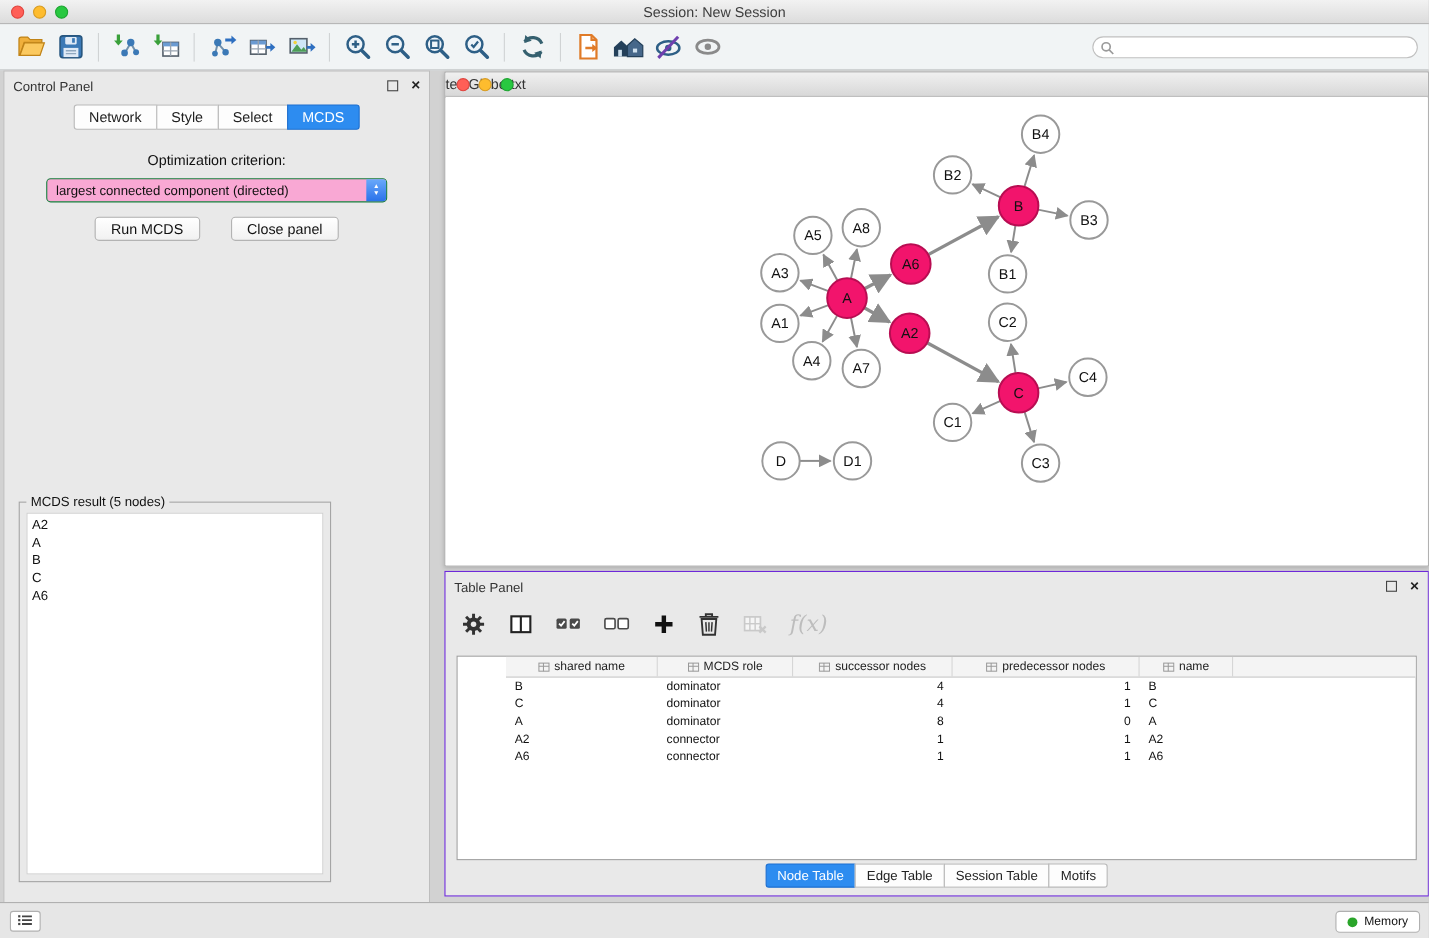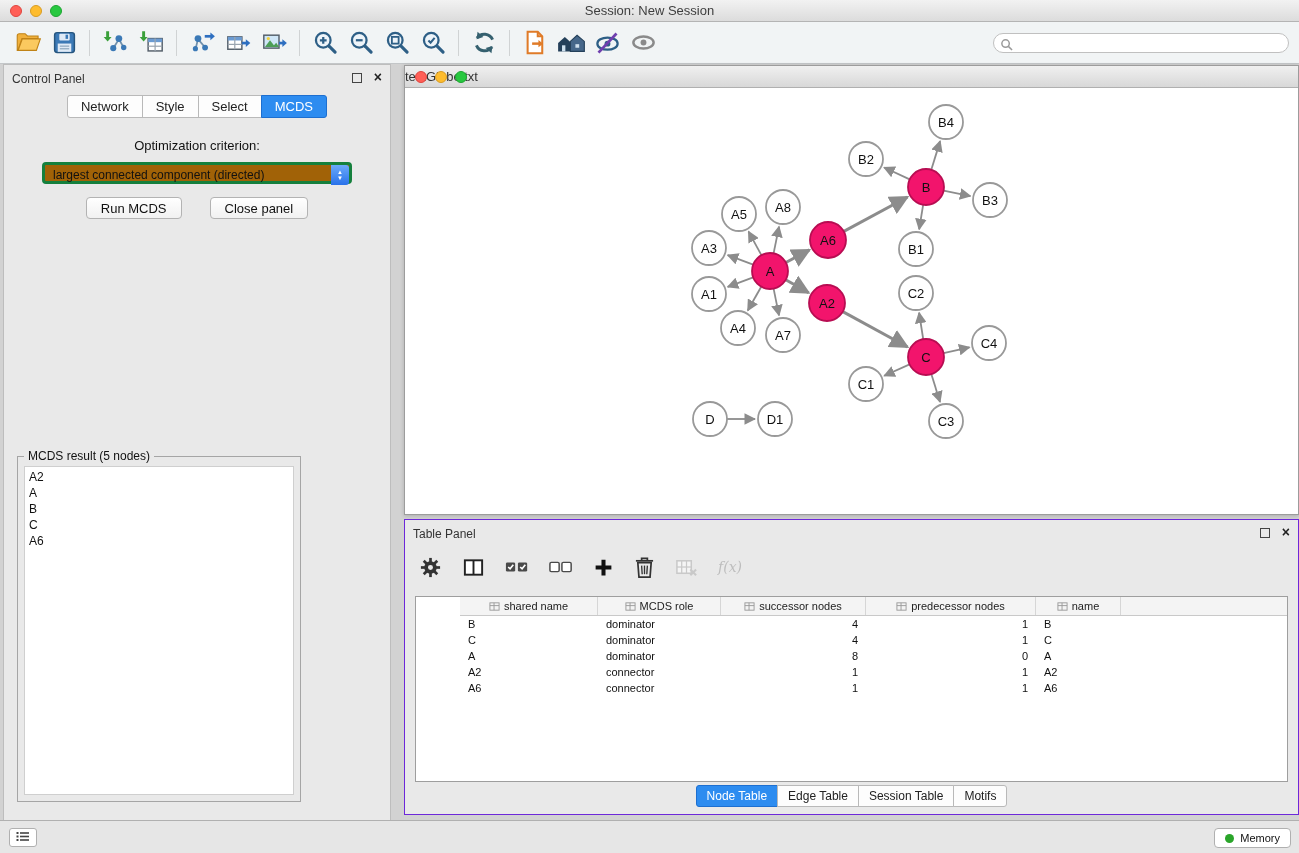--- a/index.html
+++ b/index.html
@@ -37,22 +37,22 @@
     border:1.5px solid #444; background:transparent; cursor:pointer; }
   .panel-head .close-btn { position:absolute; right:8px; top:4px; font-size:14px; font-weight:bold;
     color:#222; background:none; border:none; cursor:pointer; line-height:16px; }
   .cp-tabs { display:flex; justify-content:center; margin-top:4px; }
   .cp-tab { font-size:13px; padding:3px 13px; background:#fdfdfd; border:1px solid #b9b9b9;
     margin-left:-1px; cursor:pointer; color:#222; }
   .cp-tab:first-child { border-radius:3px 0 0 3px; margin-left:0; }
   .cp-tab:last-child { border-radius:0 3px 3px 0; }
   .cp-tab.active { background:#2d8cf0; border-color:#1d6fd0; color:#fff; }
   .opt-label { text-align:center; font-size:13px; color:#111; margin-top:20px; }
-  .dropdown { position:relative; width:310px; height:22px; margin:9px auto 0 auto; background:#a16207;
-    border:3px solid #15803d; border-radius:4px; font-size:12px; line-height:20px;
+  .dropdown { position:relative; width:310px; height:22px; margin:9px auto 0 auto; background:#f9a8d4;
+    border:1px solid #15803d; border-radius:4px; font-size:12px; line-height:20px;
     padding-left:8px; color:#111; cursor:pointer; }
   .dropdown .stepper { position:absolute; right:0; top:0; width:18px; height:20px;
     border-radius:0 3px 3px 0; background:linear-gradient(#6aa9fa,#2a72ea);
     display:flex; flex-direction:column; align-items:center; justify-content:center; color:#fff; }
   .dropdown .stepper span { font-size:6px; line-height:6px; }
   .cp-buttons { display:flex; justify-content:center; gap:28px; margin-top:13px; }
   .mac-btn { height:22px; padding:0 14px; font-size:13px; color:#111;
     background:linear-gradient(#ffffff,#f1f1f1); border:1px solid #b3b3b3; border-radius:4px; cursor:pointer; }
 
   .result-box { position:absolute; left:13px; top:391px; width:284px; height:346px;
@@ -72,21 +72,21 @@
   .net-canvas { position:absolute; top:23px; left:0; right:0; bottom:0; background:#fff; }
 
   
   .table-panel { position:absolute; left:404px; top:519px; width:895px; height:296px;
     background:#e9e9e9; border:1px solid #6d28d9; }
   .tp-toolbar { position:absolute; left:14px; top:26px; height:42px; display:flex;
     align-items:center; gap:20px; }
   .tp-btn { border:none; background:transparent; display:flex; align-items:center;
     justify-content:center; cursor:pointer; height:30px; }
   .tp-btn.disabled { opacity:.55; cursor:default; }
-  .fx-label { font-family:"DejaVu Serif", serif; font-style:italic; font-size:14px; color:#9a9a9a; }
+  .fx-label { font-family:"DejaVu Serif", serif; font-style:italic; font-size:20px; color:#9a9a9a; }
   .table-box { position:absolute; left:10px; top:76px; width:873px; height:186px;
     background:#fff; border:1px solid #9e9e9e; overflow:hidden;padding-left:44px; }
   .thead { display:flex; height:19px; background:#f4f4f4; border-bottom:1px solid #c9c9c9; }
   .th { display:flex; align-items:center; justify-content:center; gap:4px; font-size:11px;
     color:#222; border-right:1px solid #d6d6d6; cursor:pointer; }
   .trow { display:flex; height:16px; }
   .td { font-size:11px; color:#111; line-height:16px; padding:0 8px; white-space:nowrap;
     overflow:hidden; }
   .tp-tabs { position:absolute; bottom:7px; left:0; right:0; display:flex; justify-content:center; }
   .tp-tab { font-size:12px; padding:3px 10px; background:#fdfdfd; border:1px solid #b9b9b9;

